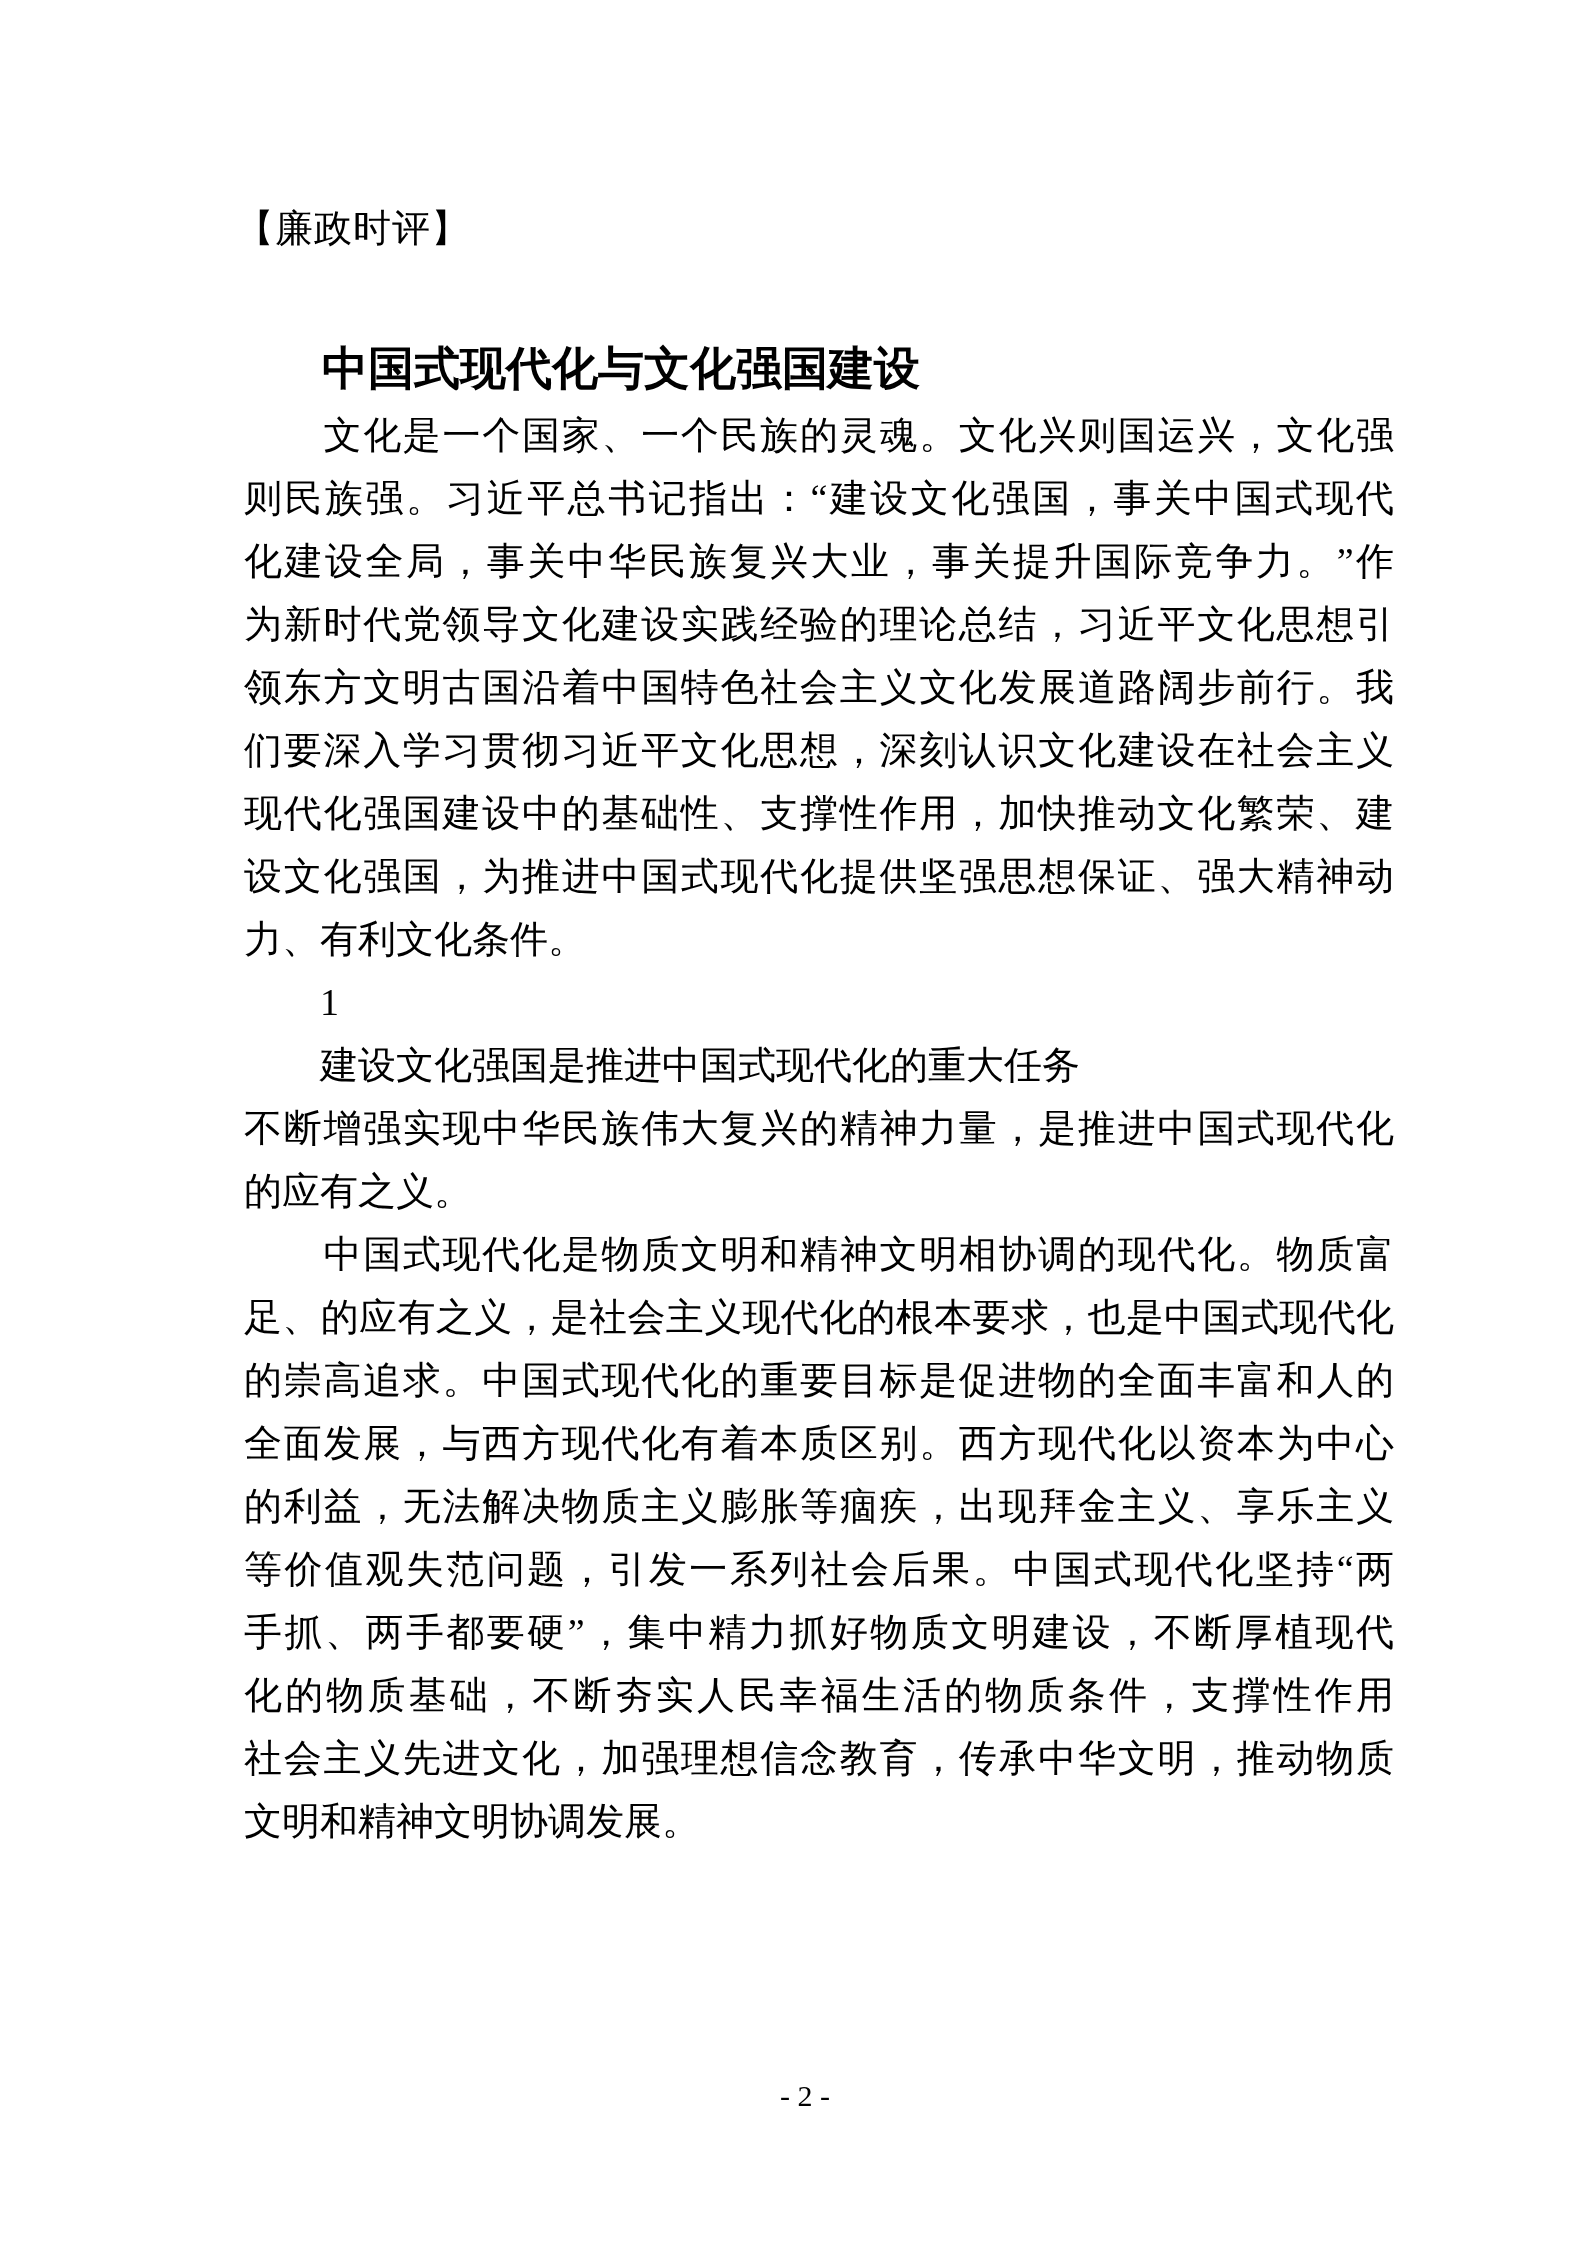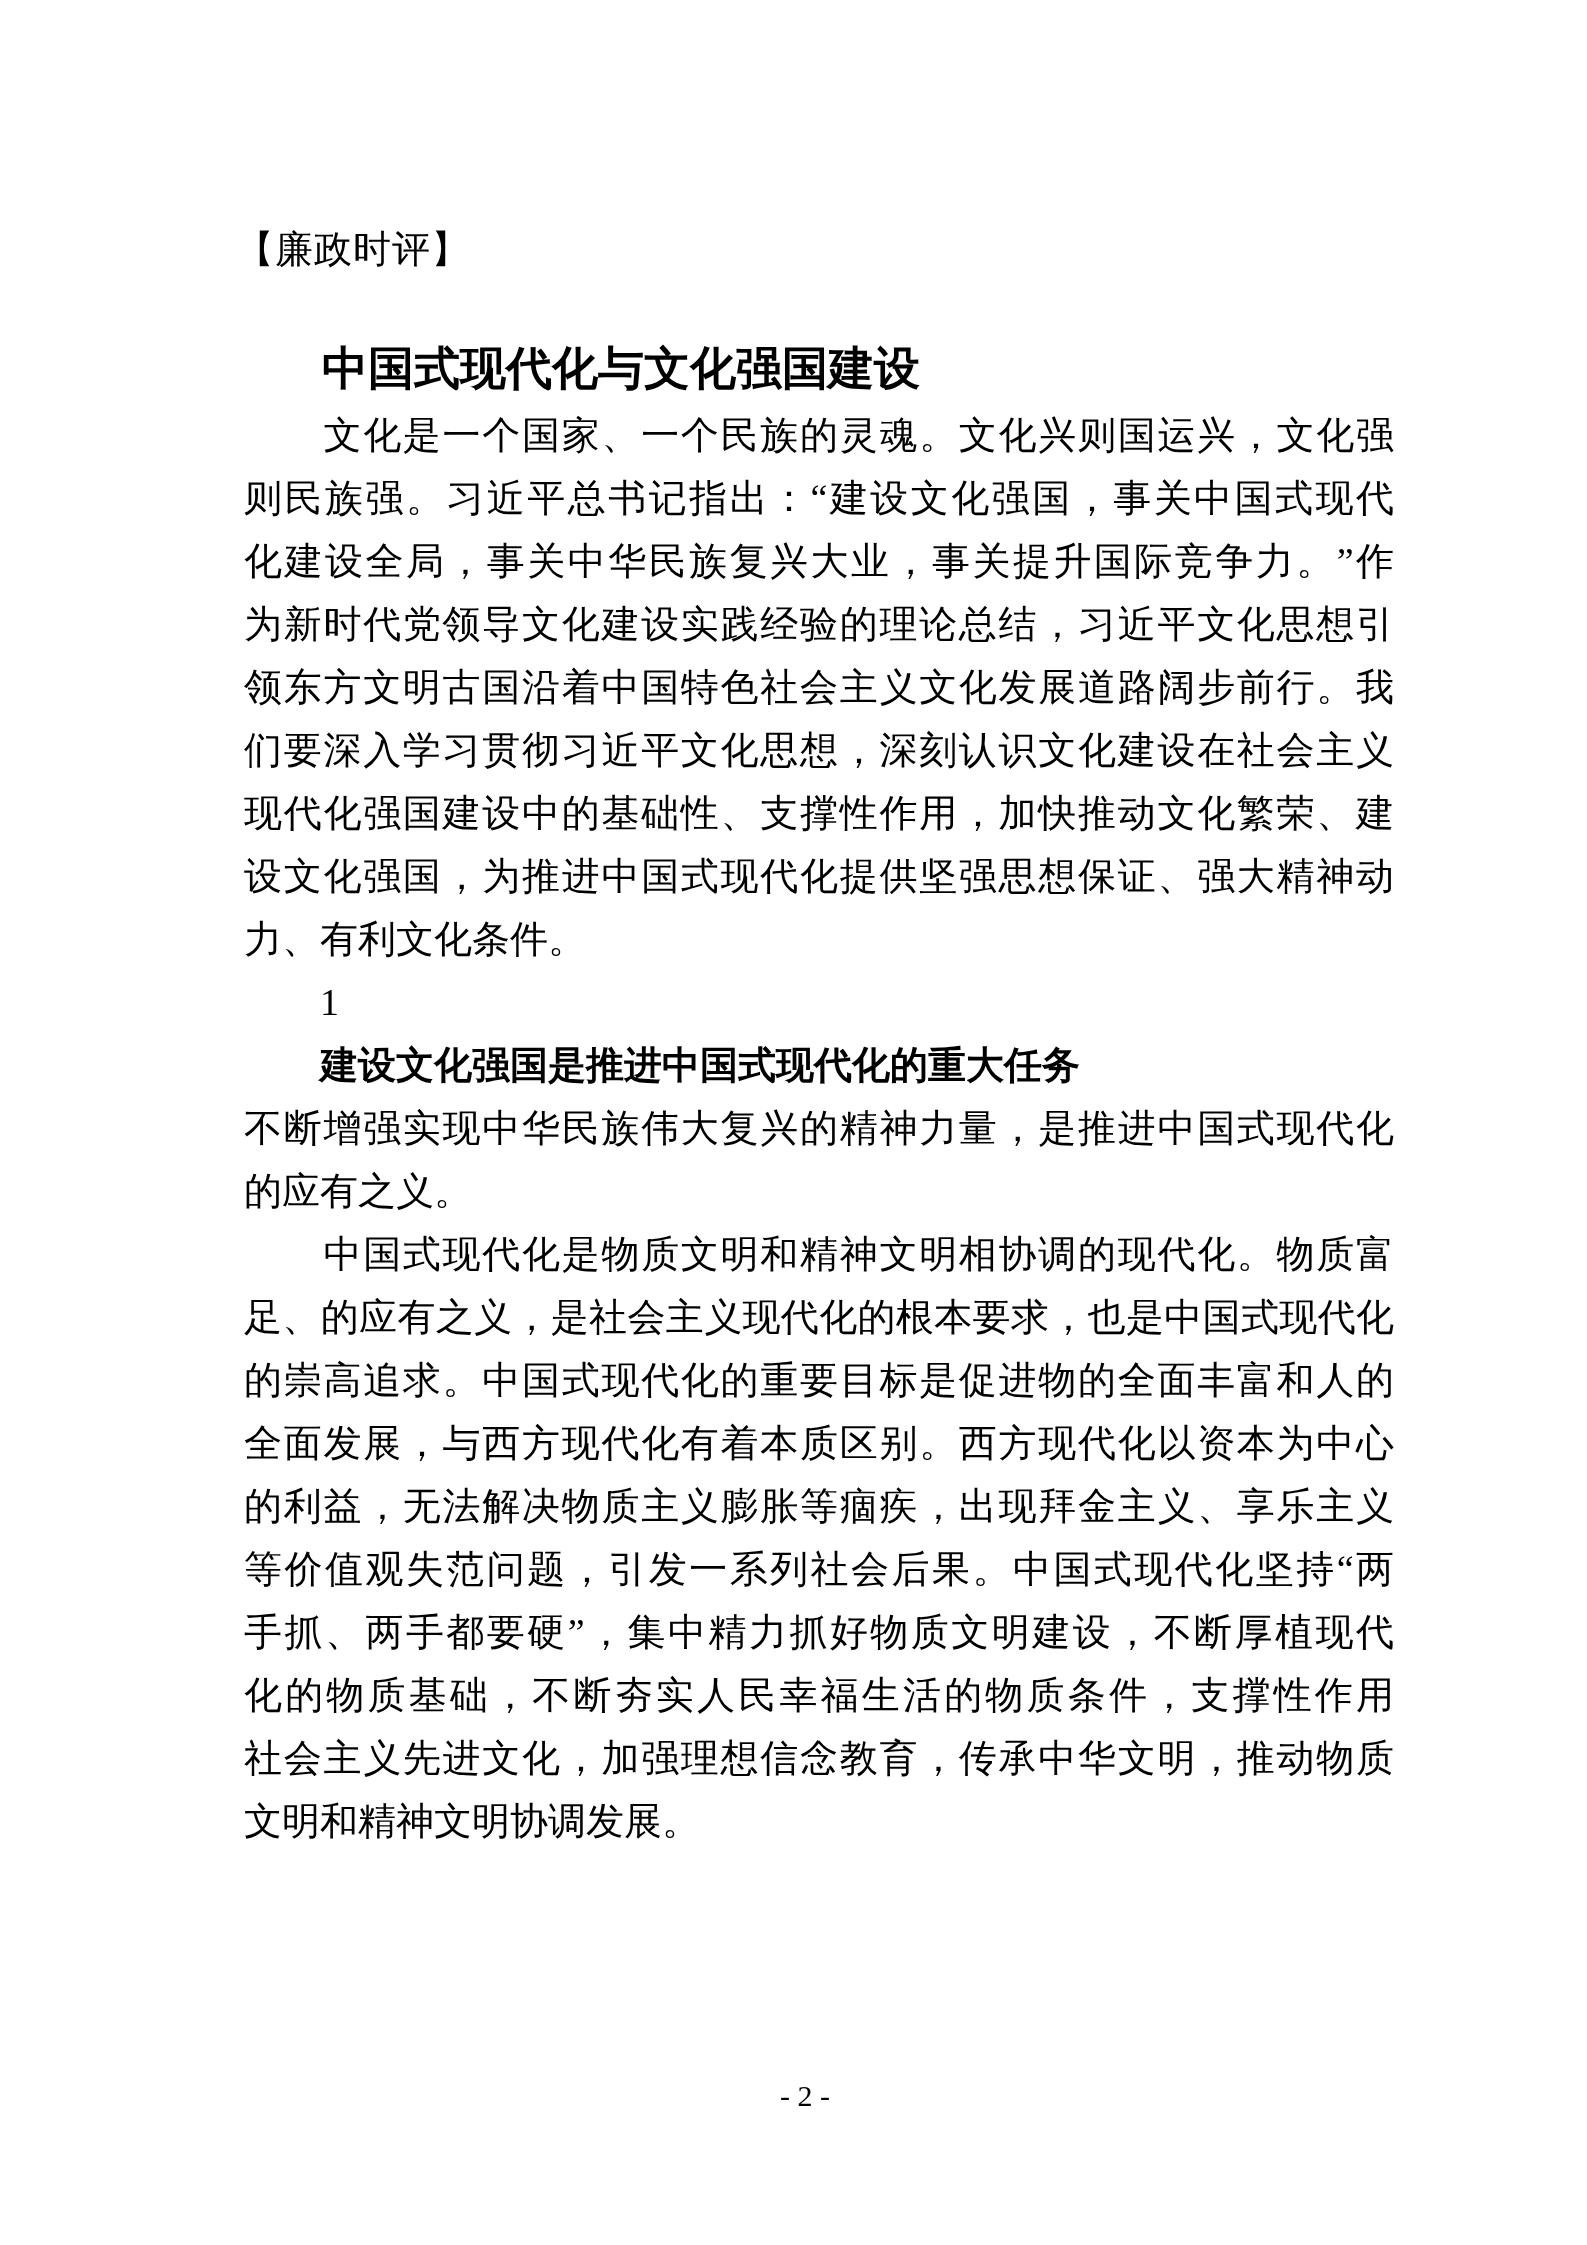--- a/index.html
+++ b/index.html
@@ -18,21 +18,20 @@
     overflow: hidden;
   }
   .category-tag {
     position: absolute;
     left: 236px;
     top: 205px;
     font-size: 38px;
     line-height: 46px;
     letter-spacing: 1px;
     white-space: nowrap;
-    margin-top: 21px;
   }
   .doc-title {
     position: absolute;
     left: 230px;
     top: 343px;
     width: 1150px;
     padding-left: 92px; 
     font-size: 46px;
     line-height: 52px;
     font-weight: bold;
@@ -52,21 +51,21 @@
     font-kerning: none;
     white-space: nowrap;
     overflow: visible;
   }
   .line.fill {
     white-space: normal;
     text-align: justify;
     text-align-last: justify;
     text-justify: inter-ideograph;
   }
-  .line.heading { font-weight: bold; }
+  .line.heading { font-weight: normal; }
   .line.number { font-family: "Liberation Serif", "DejaVu Serif", serif; }
   .page-footer {
     position: absolute;
     left: 230px;
     top: 2078px;
     width: 1150px;
     text-align: center;
     font-size: 30px;
     line-height: 36px;
   }

